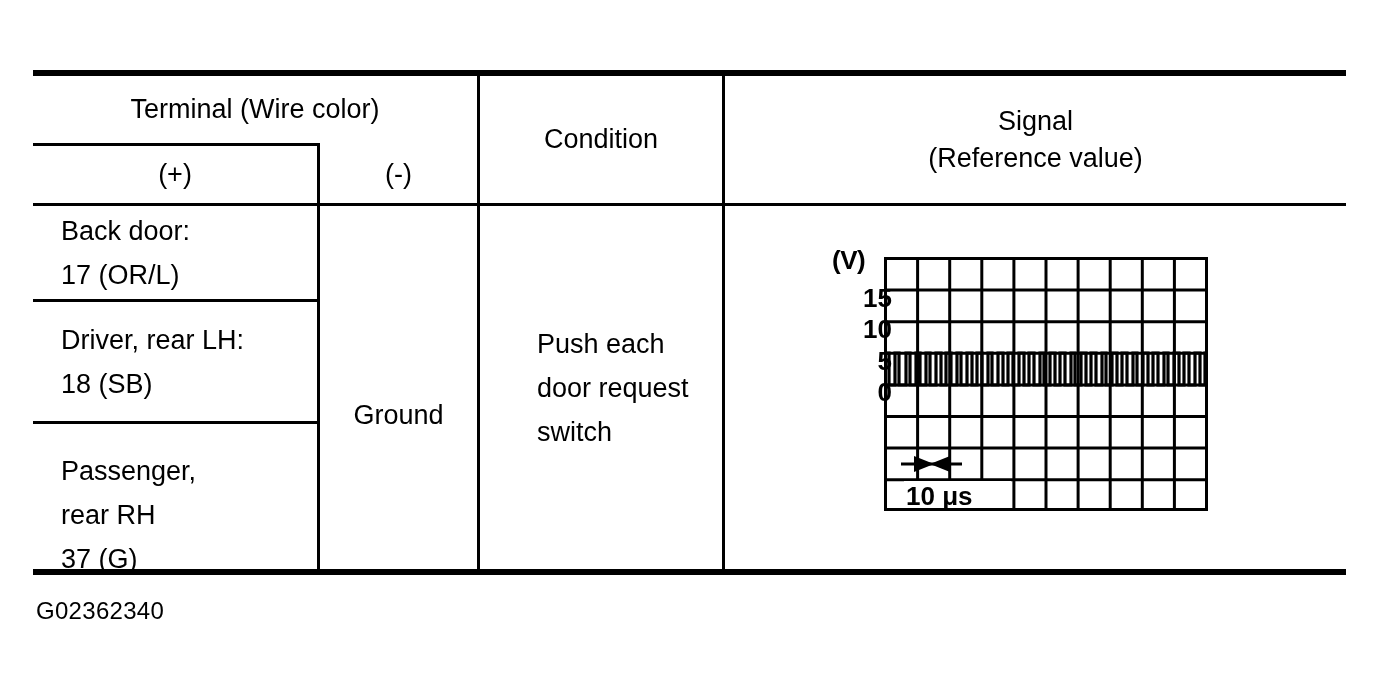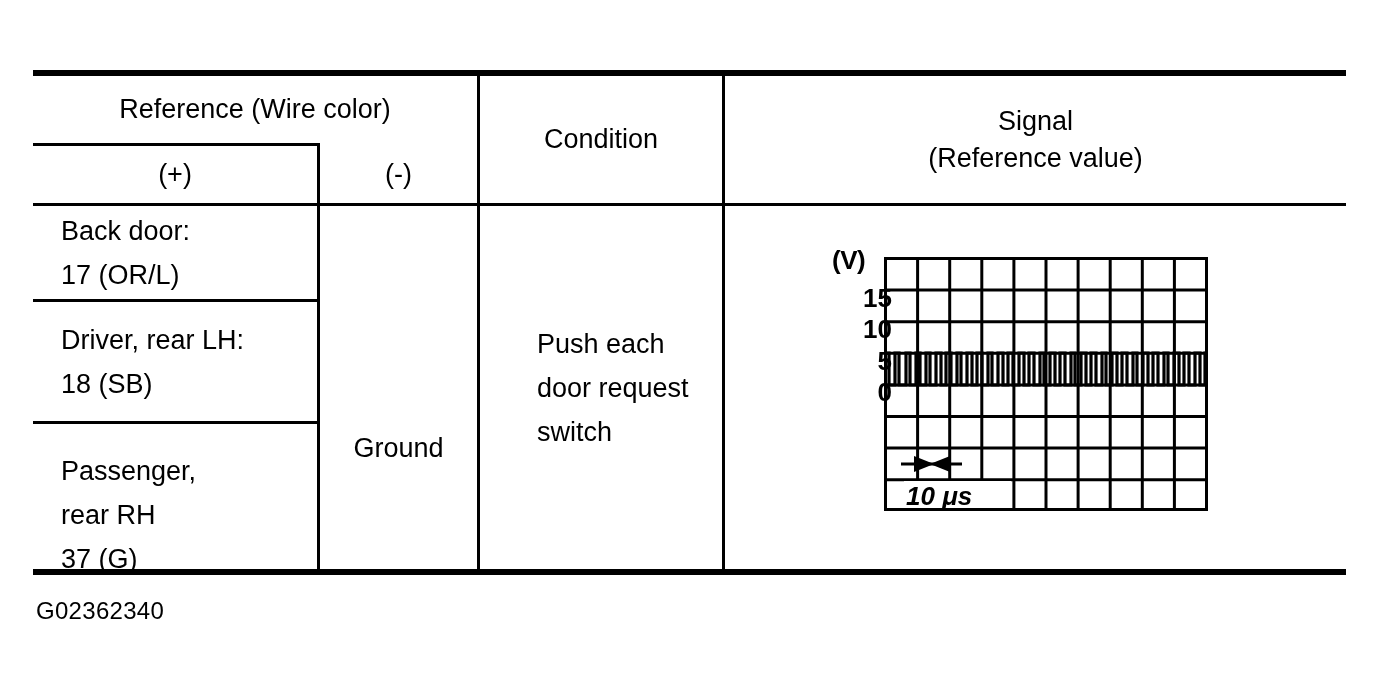--- a/index.html
+++ b/index.html
@@ -114,21 +114,21 @@
   <div class="rule thin" style="top:133px;"></div>
   <div class="rule thin" style="top:229px; width:284px;"></div>
   <div class="rule thin" style="top:351px; width:284px;"></div>
   <div class="rule thick" style="top:499px;"></div>
 
   <div class="vrule" style="left:284px; top:73px;  height:426px;"></div>
   <div class="vrule" style="left:444px; top:3px;   height:496px;"></div>
   <div class="vrule" style="left:689px; top:3px;   height:496px;"></div>
 
   <div class="cell center hdr-txt" style="left:0px; top:6px; width:444px; height:67px;">
-    <span>Reference (Wire color)</span>
+    <span>Terminal (Wire color)</span>
   </div>
 
   <div class="cell center hdr-txt" style="left:0px; top:76px; width:284px; height:57px;">
     <span>(+)</span>
   </div>
 
   <div class="cell center hdr-txt" style="left:287px; top:76px; width:157px; height:57px;">
     <span>(-)</span>
   </div>
 
@@ -150,21 +150,21 @@
     <span>Driver, rear LH:
 18 (SB)</span>
   </div>
 
   <div class="cell left body-txt" style="left:0px; top:372px; width:284px; height:145px; padding-left:28px;">
     <span>Passenger,
 rear RH
 37 (G)</span>
   </div>
 
-  <div class="cell center body-txt" style="left:287px; top:152px; width:157px; height:451px;">
+  <div class="cell center body-txt" style="left:287px; top:119px; width:157px; height:451px;">
     <span>Ground</span>
   </div>
 
   <div class="cell left body-txt" style="left:447px; top:136px; width:242px; height:363px; padding-left:57px;border-radius:10px;">
     <span>Push each
 door request
 switch</span>
   </div>
 
 </div>
@@ -228,17 +228,17 @@
       <g fill="#000" stroke="#000">
         <line x1="17" y1="207" x2="78" y2="207" stroke-width="3"></line>
         <polygon points="30,199 50,207 30,215" stroke="none"></polygon>
         <polygon points="66,199 46,207 66,215" stroke="none"></polygon>
       </g>
 
       <rect x="20" y="224" width="107" height="27" fill="#fff" stroke="none"></rect>
     </svg>
   </div>
 
-  <div style="position:absolute; left:76px; top:238px; font-size:26px; font-weight:bold; font-style:italic; letter-spacing:0px;">10 μs</div>
+  <div style="position:absolute; left:76px; top:238px; font-size:26px; font-weight:bold; letter-spacing:0px;">10 μs</div>
 
 </div>
 
 <div id="figure-code">G02362340</div>
 
 </body></html>

